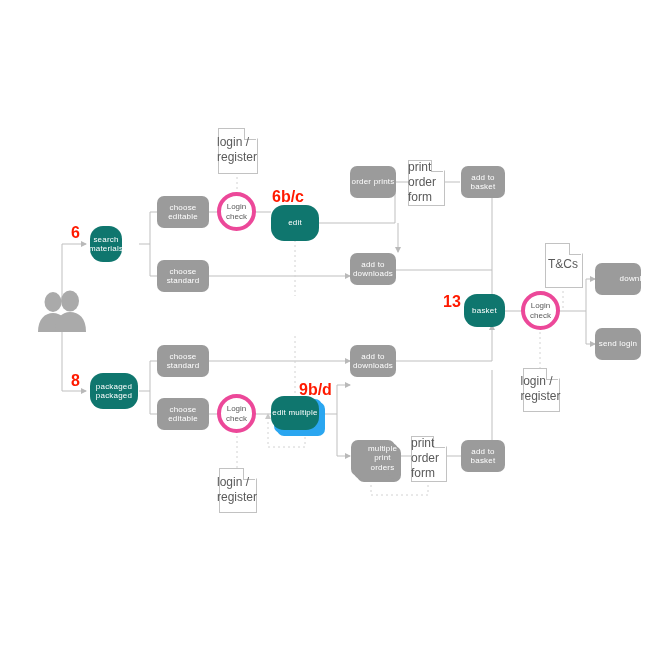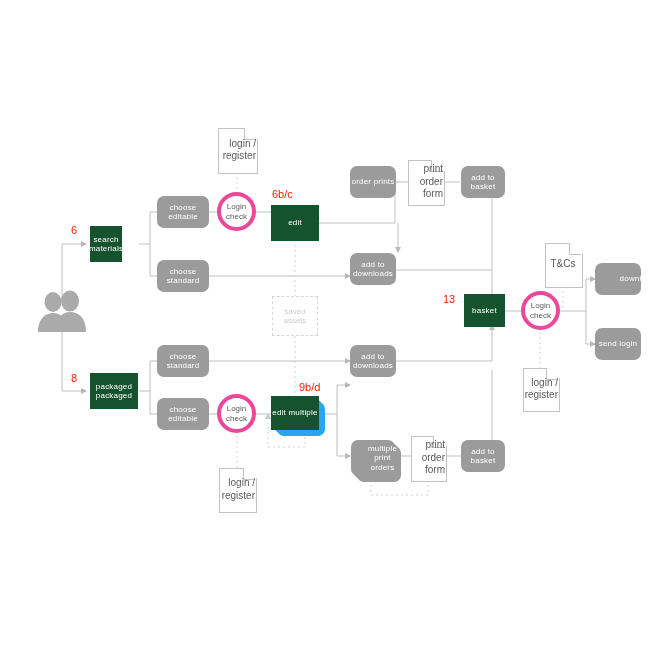--- a/index.html
+++ b/index.html
@@ -6,46 +6,46 @@
   body{width:670px;height:670px;font-family:"Liberation Sans",sans-serif;overflow:hidden;}
   #stage{position:relative;width:670px;height:670px;background:#fff;}
   svg#wires{position:absolute;left:0;top:0;width:670px;height:670px;pointer-events:none;}
 
   .node{position:absolute;box-sizing:border-box;display:flex;align-items:center;
         justify-content:center;text-align:center;line-height:1.15;}
 
   
   .grey{background:#9b9b9b;color:#ffffff;border-radius:7px;font-size:8px;letter-spacing:.2px;}
   
-  .blue{background:#14532d;color:#ffffff;font-size:8px;letter-spacing:.2px;}
+  .blue{background:#0f766e;color:#ffffff;font-size:8px;letter-spacing:.2px;border-radius:13px;}
   
   .circle{background:#ffffff;color:#5a5a5a;border:4px solid #ec4899;border-radius:50%;
           font-size:8px;}
   
   .ghost{background:#ffffff;color:#cfcfcf;border:1px dashed #d8d8d8;font-size:8px;}
 
   
   .doc{position:absolute;}
   .doc .sheet{position:absolute;left:0;top:0;width:100%;height:100%;
        background:#ffffff;border:1px solid #c2c2c2;
        clip-path:polygon(0 0, calc(100% - 11px) 0, 100% 11px, 100% 100%, 0 100%);}
   .doc .fold{position:absolute;right:0;top:0;width:11px;height:11px;
        border-left:1px solid #c2c2c2;border-bottom:1px solid #c2c2c2;
        background:#ffffff;}
   .doc .dlabel{position:absolute;left:0;top:0;width:100%;height:100%;
-       display:flex;align-items:center;justify-content:center;text-align:right;
-       color:#5a5a5a;font-size:10px;line-height:1.25;}
+       display:flex;align-items:center;justify-content:center;text-align:left;
+       color:#5a5a5a;font-size:12px;line-height:1.25;}
 
   
   .stack{position:absolute;border-radius:7px;}
   .stack.g{background:#9b9b9b;}
   .stack.b{background:#2aa6f0;}
 
   
-  .step{position:absolute;color:#ff1a00;font-weight:normal;font-size:11px;
+  .step{position:absolute;color:#ff1a00;font-weight:bold;font-size:16px;
         font-family:"Liberation Sans",sans-serif;white-space:nowrap;}
 
   
   .users{position:absolute;}
 </style>
 </head>
 <body>
 
 <div id="stage">
 
@@ -196,21 +196,20 @@
   <div class="node grey" style="left:461px;top:166px;width:44px;height:32px;">add to basket</div>
 
   <div class="node grey" style="left:461px;top:440px;width:44px;height:32px;">add to basket</div>
 
   <div class="node blue" style="left:464px;top:294px;width:41px;height:33px;">basket</div>
 
   <div class="node grey" style="left:595px;top:263px;width:46px;height:32px;padding-left:39px;">download</div>
 
   <div class="node grey" style="left:595px;top:328px;width:46px;height:32px;">send login</div>
 
-  <div class="node ghost" style="left:272px;top:296px;width:46px;height:40px;">saved assets</div>
 
   <div class="doc" style="left:218px;top:128px;width:38px;height:44px;">
     <div class="sheet"></div>
     <div class="fold"></div>
     <div class="dlabel">login / register</div>
   </div>
 
   <div class="doc" style="left:408px;top:160px;width:35px;height:44px;">
     <div class="sheet"></div>
     <div class="fold"></div>

